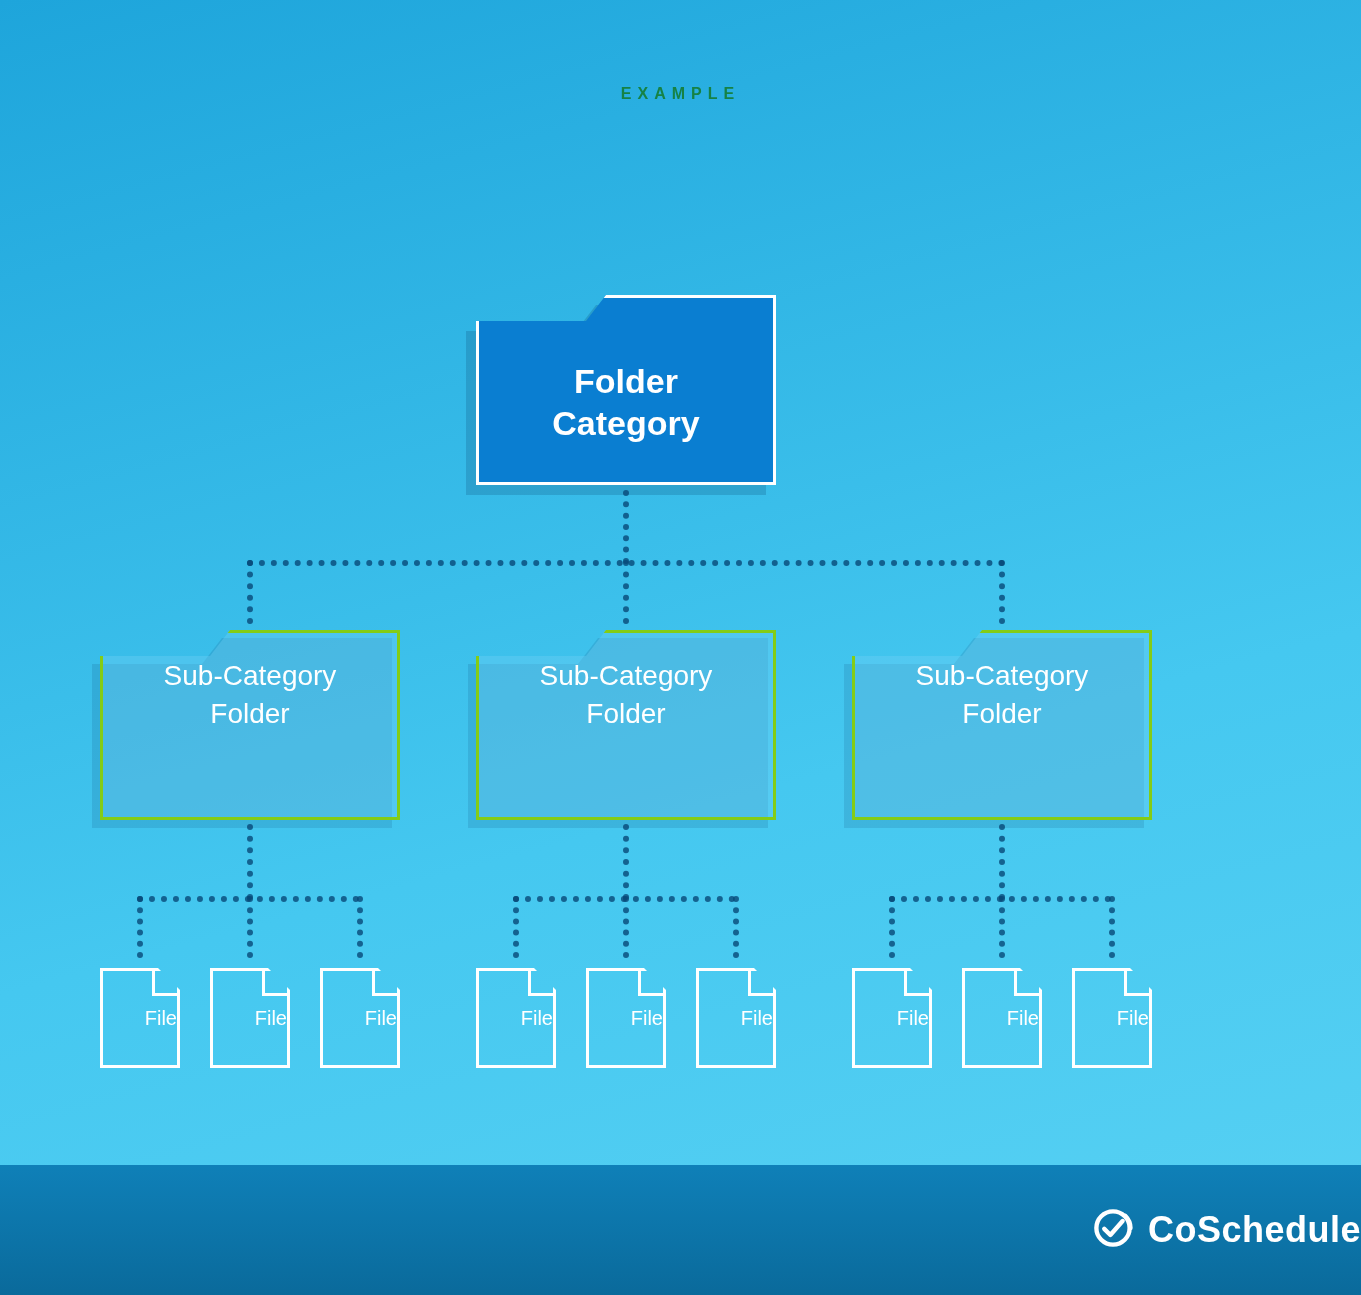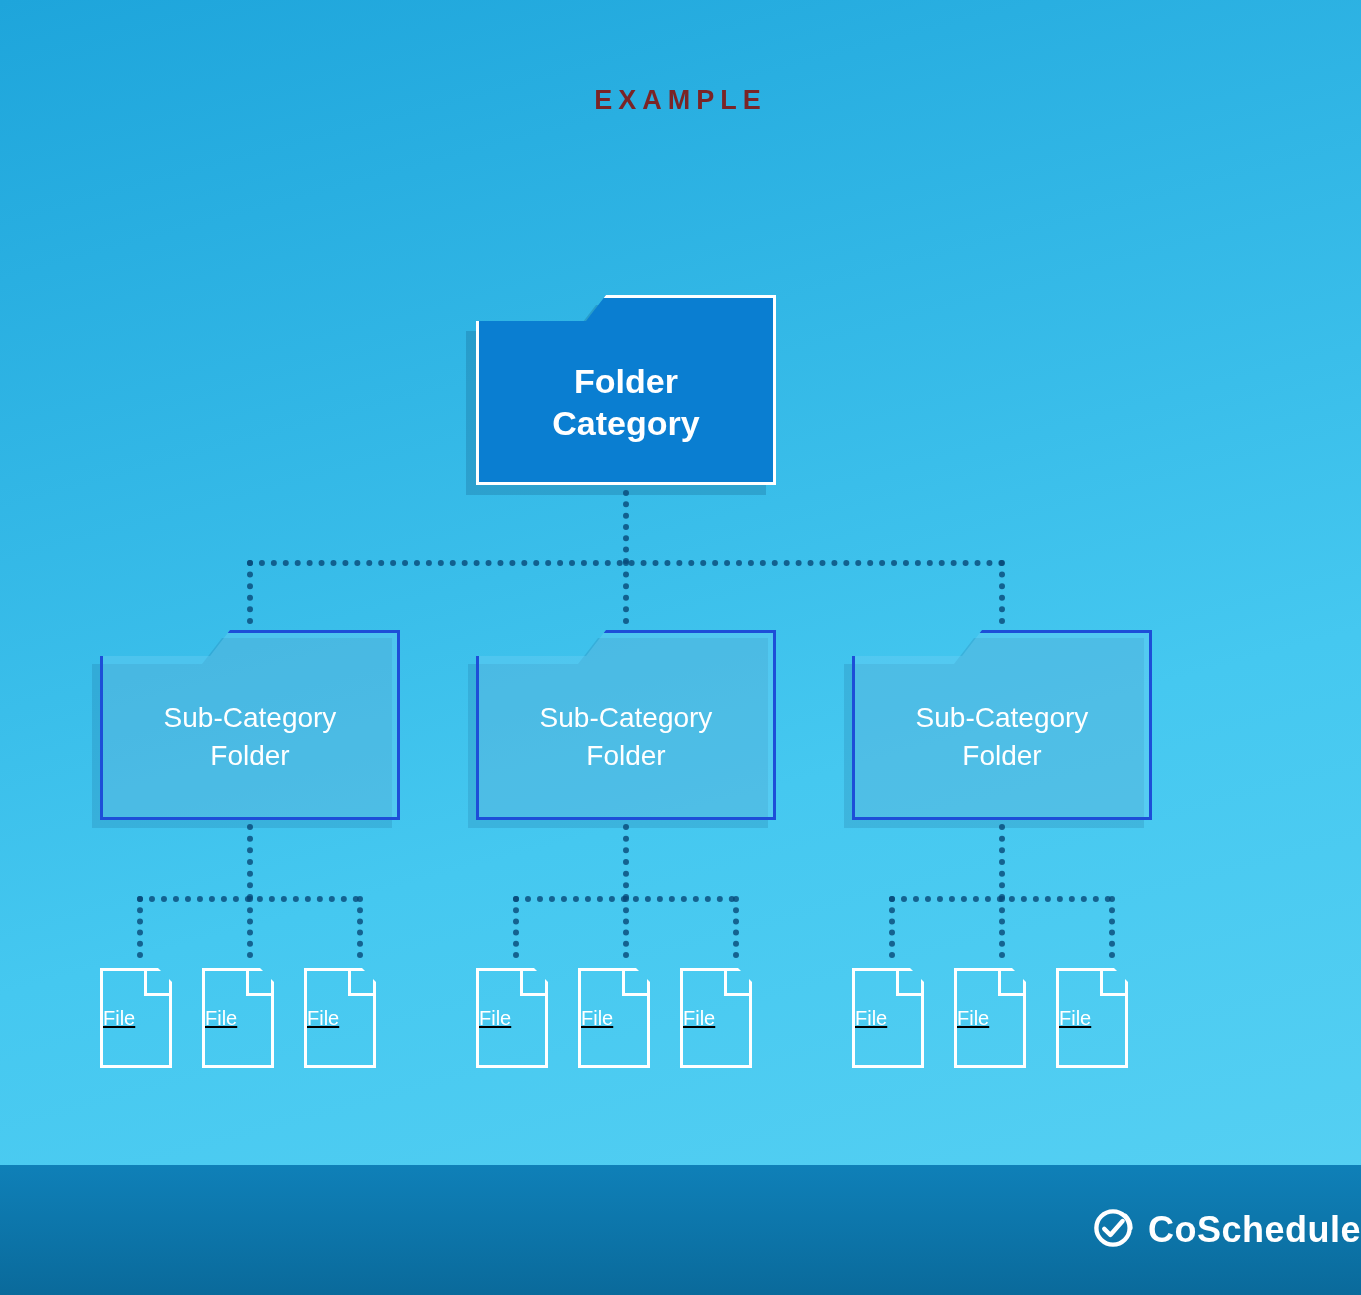--- a/index.html
+++ b/index.html
@@ -6,21 +6,21 @@
   body {
     font-family: -apple-system, "Segoe UI", "Helvetica Neue", Arial, sans-serif;
     background: linear-gradient(165deg, #1ea5db 0%, #45c8f0 60%, #58d1f3 100%);
     width: 1361px;
     height: 1295px;
     position: relative;
     overflow: hidden;
   }
   .header { text-align: center; padding-top: 85px; }
   .eyebrow {
-    color: #7f1d1d; font-size: 27px; font-weight: 700;
+    color: #15803d; font-size: 16px; font-weight: 700;
     letter-spacing: 6px; opacity: .95;
   }
   .title {
     color: #fff; font-size: 72px; font-weight: 700;
     margin-top: 14px; letter-spacing: 1px;
   }
 
   .stage {
     position: absolute; inset: 0;
   }
@@ -60,46 +60,45 @@
   .sub-folder.sub3 { left: 852px; }
   .sub-folder .shadow {
     position: absolute; left: -8px; top: 8px;
     width: 300px; height: 190px;
     background: rgba(0,45,90,.12);
     clip-path: polygon(0 26px, 110px 26px, 130px 0, 300px 0, 300px 190px, 0 190px);
   }
   .sub-folder .body {
     position: absolute; left: 0; top: 0;
     width: 300px; height: 190px;
-    border: 3px solid #1d4ed8;
+    border: 3px solid #84cc16;
     background: rgba(114,210,245,.35);
     clip-path: polygon(0 26px, 110px 26px, 130px 0, 300px 0, 300px 190px, 0 190px);
-    display: flex; align-items: center; justify-content: center;
+    display: flex; align-items: flex-start; justify-content: center;
     padding-top: 24px;
   }
   .sub-folder .label {
     color: #fff; font-size: 28px; font-weight: 400;
     text-align: center; line-height: 1.35;
     white-space: pre-line;
   }
 
   
   .files-row {
     position: absolute; top: 968px;
     display: flex; gap: 30px;
   }
   .files-row.r1 { left: 100px; }
   .files-row.r2 { left: 476px; }
   .files-row.r3 { left: 852px; }
   .file {
-    width: 72px; height: 100px;
+    width: 80px; height: 100px;
     border: 3px solid #fff; position: relative;
-    display: flex; align-items: center; justify-content: flex-start;
+    display: flex; align-items: center; justify-content: flex-end;
     clip-path: polygon(0 0, 58px 0, 80px 22px, 80px 100px, 0 100px);
-    text-decoration: underline;
   }
   .file::after {
     content: ""; position: absolute; right: 0; top: 0;
     width: 22px; height: 22px;
     border-left: 3px solid #fff; border-bottom: 3px solid #fff;
   }
   .file .flabel { color: #fff; font-size: 20px; }
 
   
   .dots {

